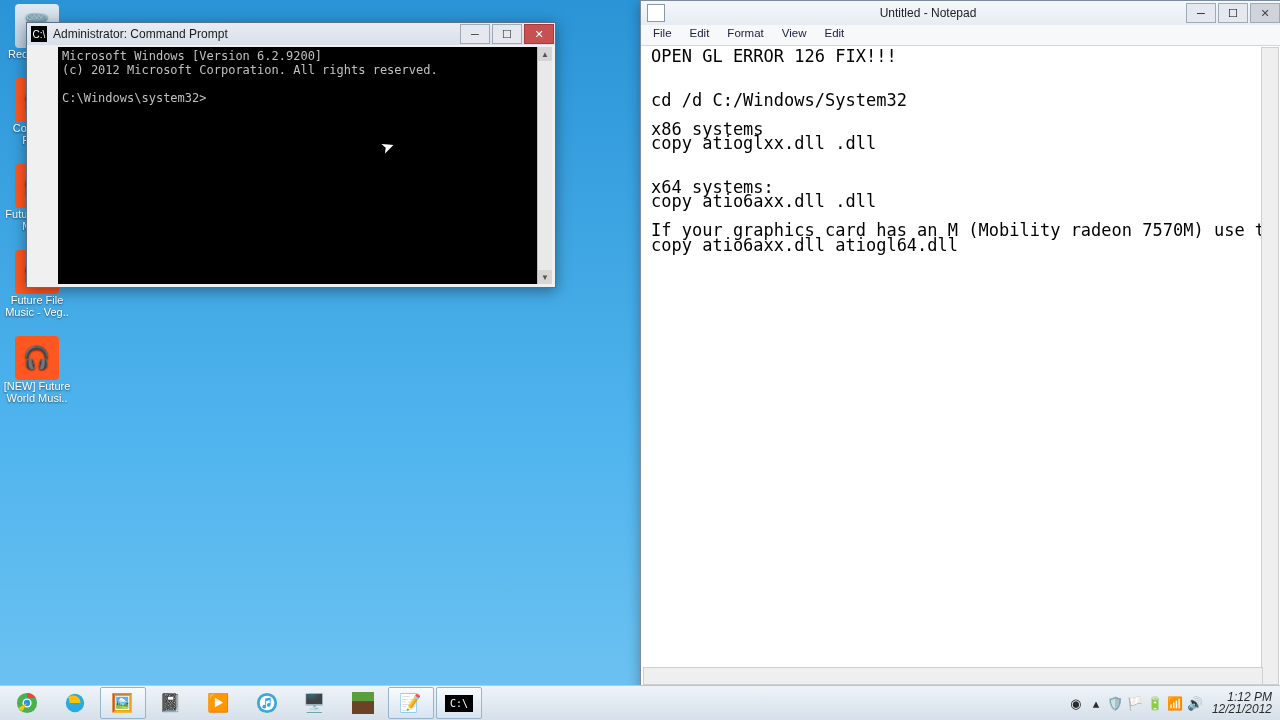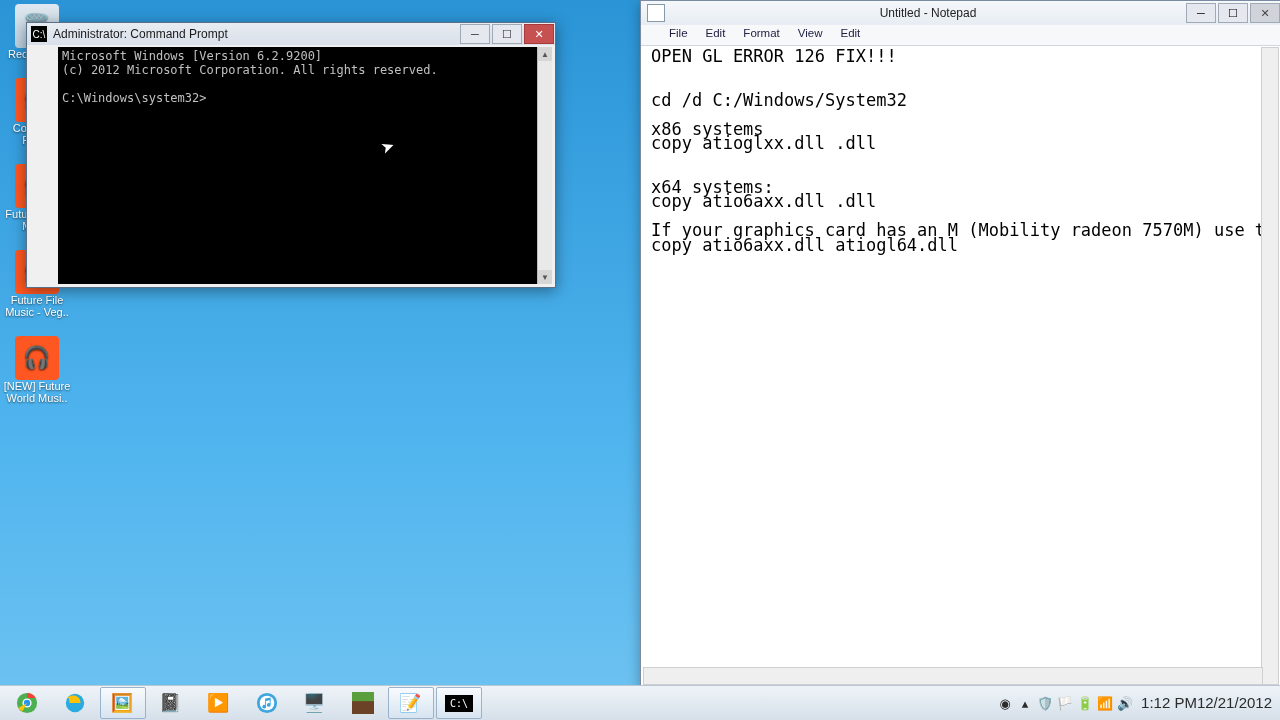--- a/index.html
+++ b/index.html
@@ -162,21 +162,21 @@
   }
   .np-titlebar .win-btn.close { background:#d0d4da;color:#444;border-color:#a0aab6;}
   .np-menubar {
     height:20px;
     background:#f6f8fa;
     border-bottom:1px solid #d0d6dd;
     display:flex;
     font-size:11.5px;
     color:#224;
     gap:2px;
-    padding-left:20px;
+    padding-left:4px;
   }
   .np-menubar .menuitem{
     padding:2px 8px;
     cursor:pointer;
   }
   .np-body {
     position:absolute;
     left:2px; right:2px;
     top:46px;
     bottom:20px;
@@ -230,24 +230,25 @@
     color:#2b2b2b;
     padding-right:4px;
   }
   .tray-icon{
     width:16px;height:16px;
     display:flex;align-items:center;justify-content:center;
     font-size:13px;
     cursor:pointer;
   }
   .clock {
-    display:flex;flex-direction:row;align-items:flex-end;
-    font-size:15px;line-height:12px;
+    display:flex;flex-direction:column;align-items:flex-end;
+    font-size:12px;line-height:12px;
     padding-left:4px;
     cursor:pointer;
+    font-style:italic;
   }
 
   svg { display:block; }
 </style>
 </head>
 <body>
 
 <div class="wallpaper"></div>
 
 <div class="desktop-icons">

